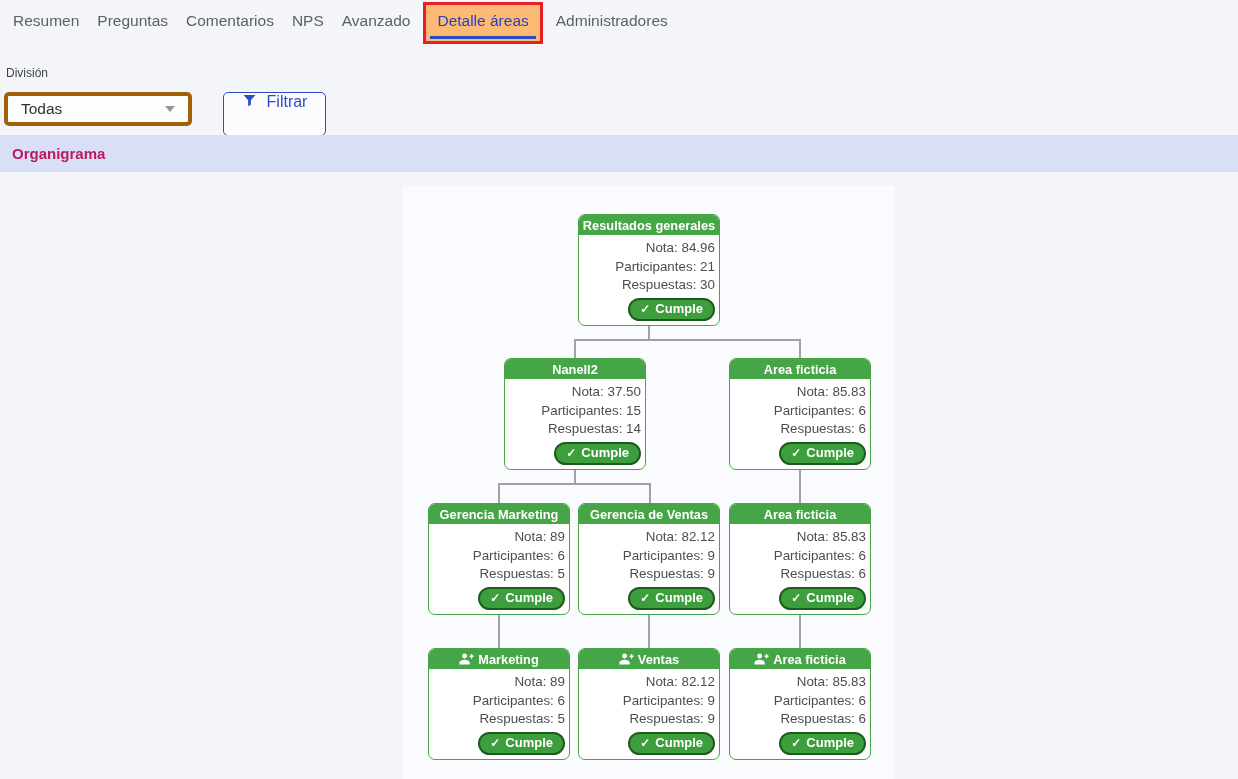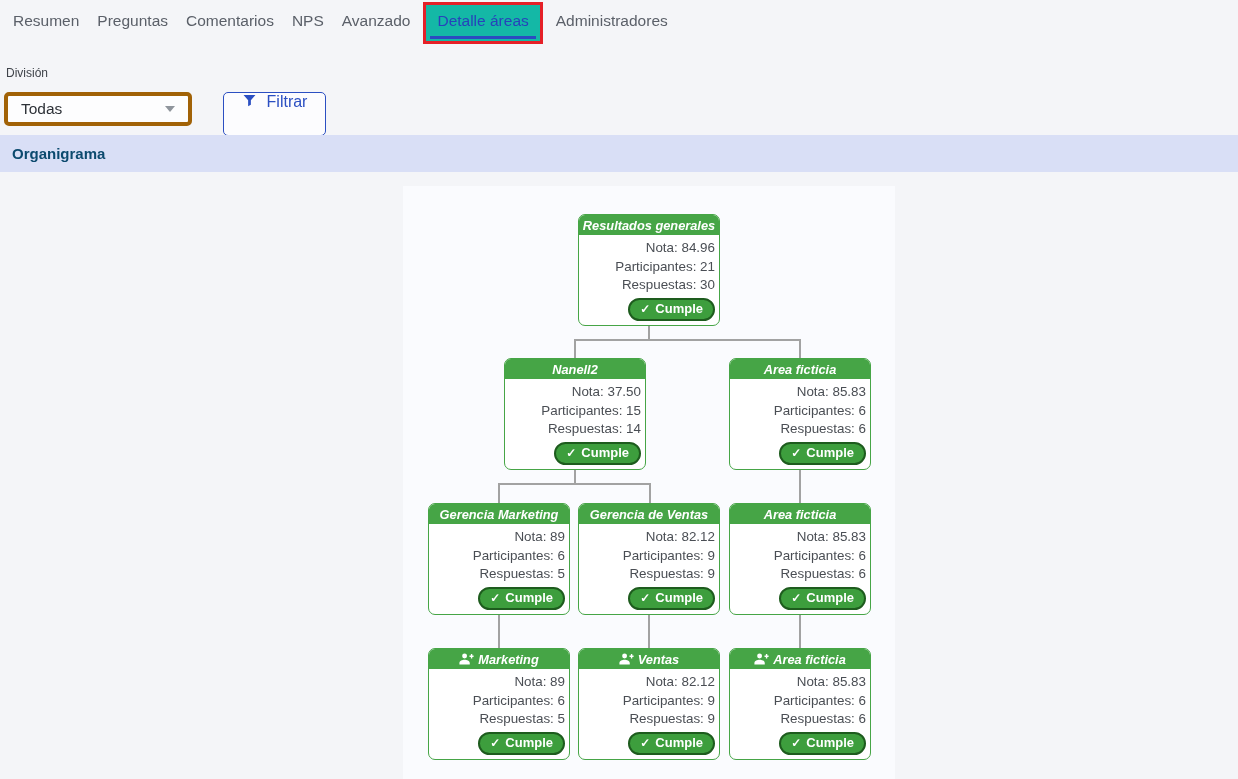--- a/index.html
+++ b/index.html
@@ -11,21 +11,21 @@
     position:relative; overflow:hidden;
   }
 
   
   .tabbar { display:flex; align-items:flex-start; padding:5px 4px 0 4px; height:44px; }
   .tab {
     padding:7px 9px 9px; font-size:15.5px; color:#5b6069;
     white-space:nowrap; cursor:pointer;
   }
   .tab.active {
-    position:relative; color:#2742bb; background:#14b8a6;
+    position:relative; color:#2742bb; background:#fdba74;
     outline:3px solid #e52028; margin:0 7px; padding:7px 11px 11px;
   }
   .tab.active::after {
     content:""; position:absolute; left:4px; right:4px; bottom:2px;
     height:3px; background:#2b4bc0;
   }
 
   
   .division-label { position:absolute; left:6px; top:66px; font-size:12px; color:#3f434a; }
   .select {
@@ -43,36 +43,36 @@
     border:1.5px solid #2b4fc2; border-radius:5px; background:#fcfcfe;
     display:flex; align-items:flex-start; justify-content:center; gap:10px;
     font-size:16px; color:#2b4fc2; cursor:pointer;
   }
   .filtrar-btn svg { display:block; }
 
   
   .section-header {
     position:absolute; left:0; top:135px; width:1238px; height:37px;
     background:#d9dff6; display:flex; align-items:center; padding-left:12px;
-    color:#0c4a6e; font-size:15px; font-weight:bold;
+    color:#be185d; font-size:15px; font-weight:bold;
   }
 
   
   .chart-card {
     position:absolute; left:403px; top:186px; width:492px; height:593px;
     background:#fafbfe;
   }
   .node {
     position:absolute; width:142px; height:112px;
     border:1px solid #46a546; border-radius:7px; background:#ffffff;
     overflow:hidden; cursor:pointer;
   }
   .node-header {
     background:#46a546; color:#fff; font-weight:bold; font-size:12.8px;
-    height:20px; display:flex; align-items:center; justify-content:center; gap:4px;font-style:italic;
+    height:20px; display:flex; align-items:center; justify-content:center; gap:4px;
   }
   .node-header svg { display:block; }
   .node-body { padding:4px 4px 6px; text-align:right; }
   .node-line { font-size:13.4px; color:#4a4e54; line-height:18.5px; }
   .badge {
     display:inline-flex; align-items:center; gap:5px;
     background:#3d9e3d; border:2px solid #1e5c1e; border-radius:13px;
     color:#fff; font-size:13px; font-weight:bold; padding:2px 10px 3px;
     margin-top:3px; line-height:14px;
   }

